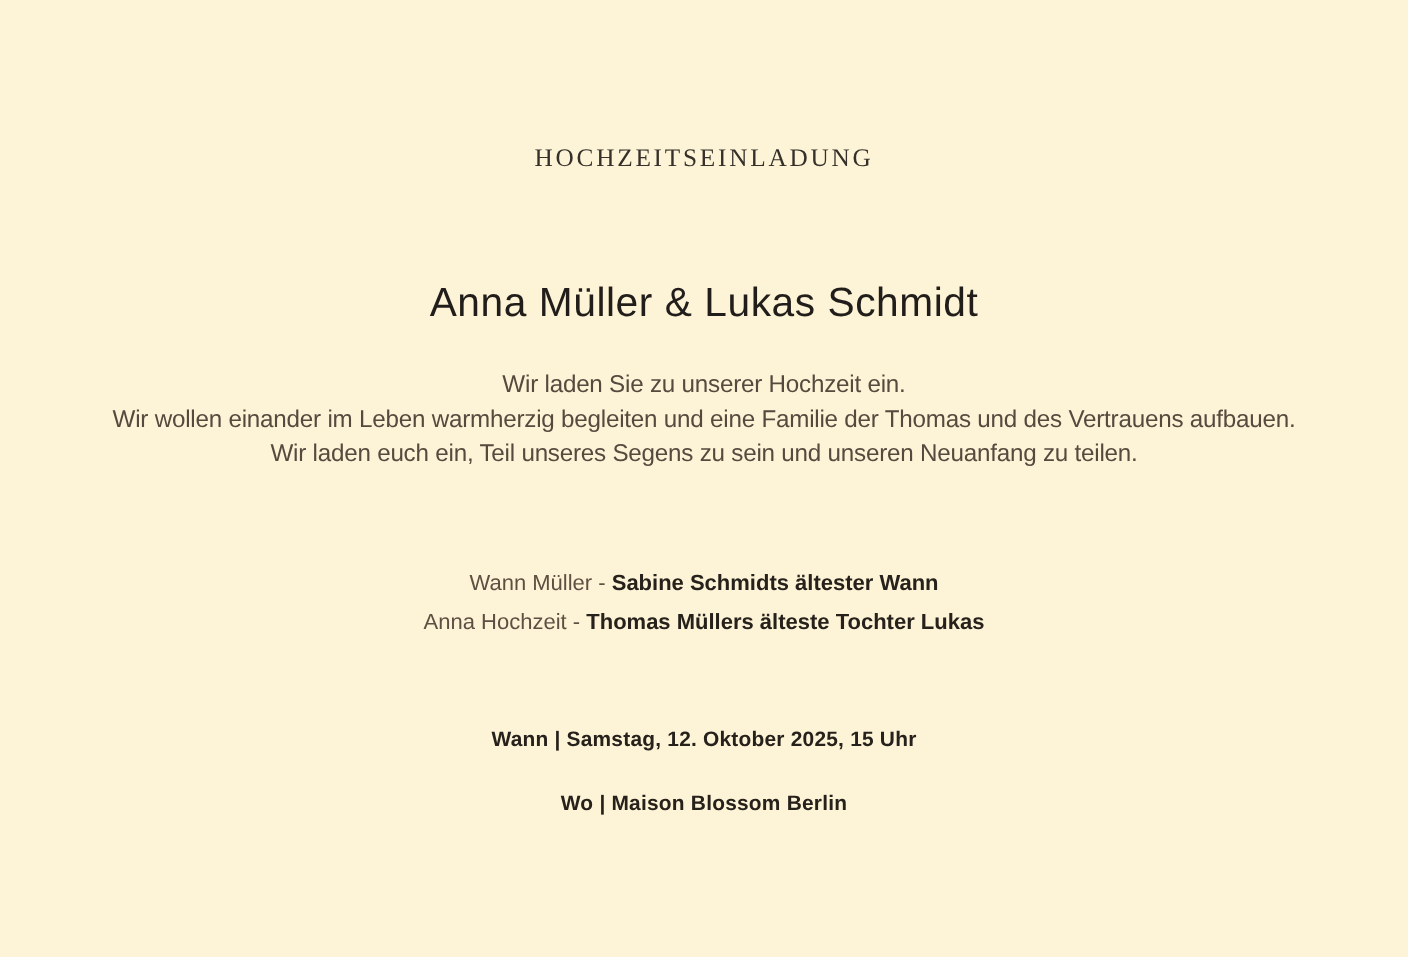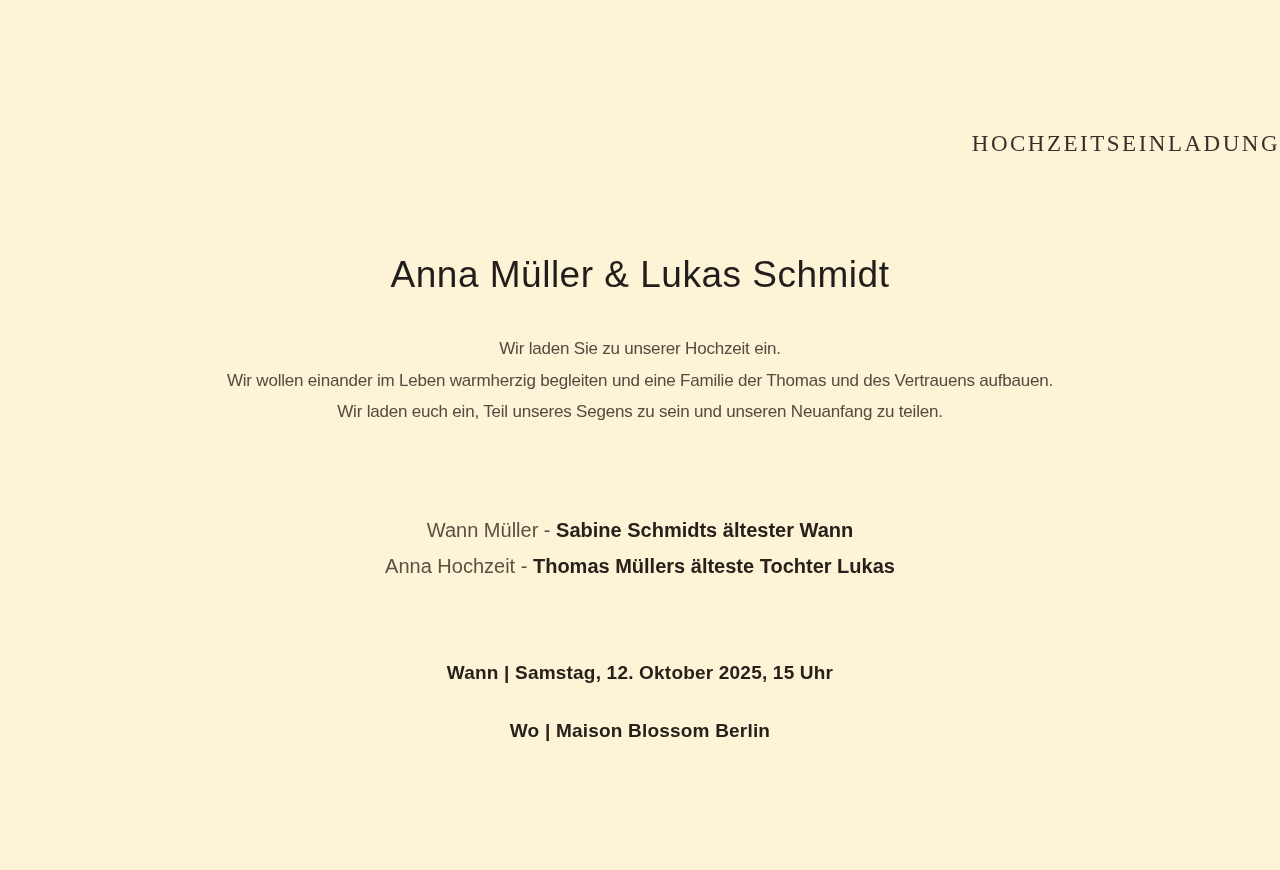--- a/index.html
+++ b/index.html
@@ -21,34 +21,33 @@
     text-align: center;
     white-space: nowrap;
   }
   .heading {
     top: 129px;
     font-family: "Liberation Serif", "DejaVu Serif", serif;
     font-size: 23px;
     line-height: 30px;
     letter-spacing: 2.5px;
     color: #36302a;
-    text-align: right;
   }
   .names {
     top: 209px;
     font-size: 37px;
     line-height: 46px;
     letter-spacing: 0.5px;
     font-weight: 400;
     color: #211d1a;
     margin-top: 43px;
   }
   .message {
     top: 333px;
-    font-size: 17px;
+    font-size: 22px;
     line-height: 31.5px;
     letter-spacing: -0.2px;
     color: #554a3e;
   }
   .family {
     top: 513px;
     font-size: 20px;
     line-height: 35.5px;
     color: #5d4f41;
   }

